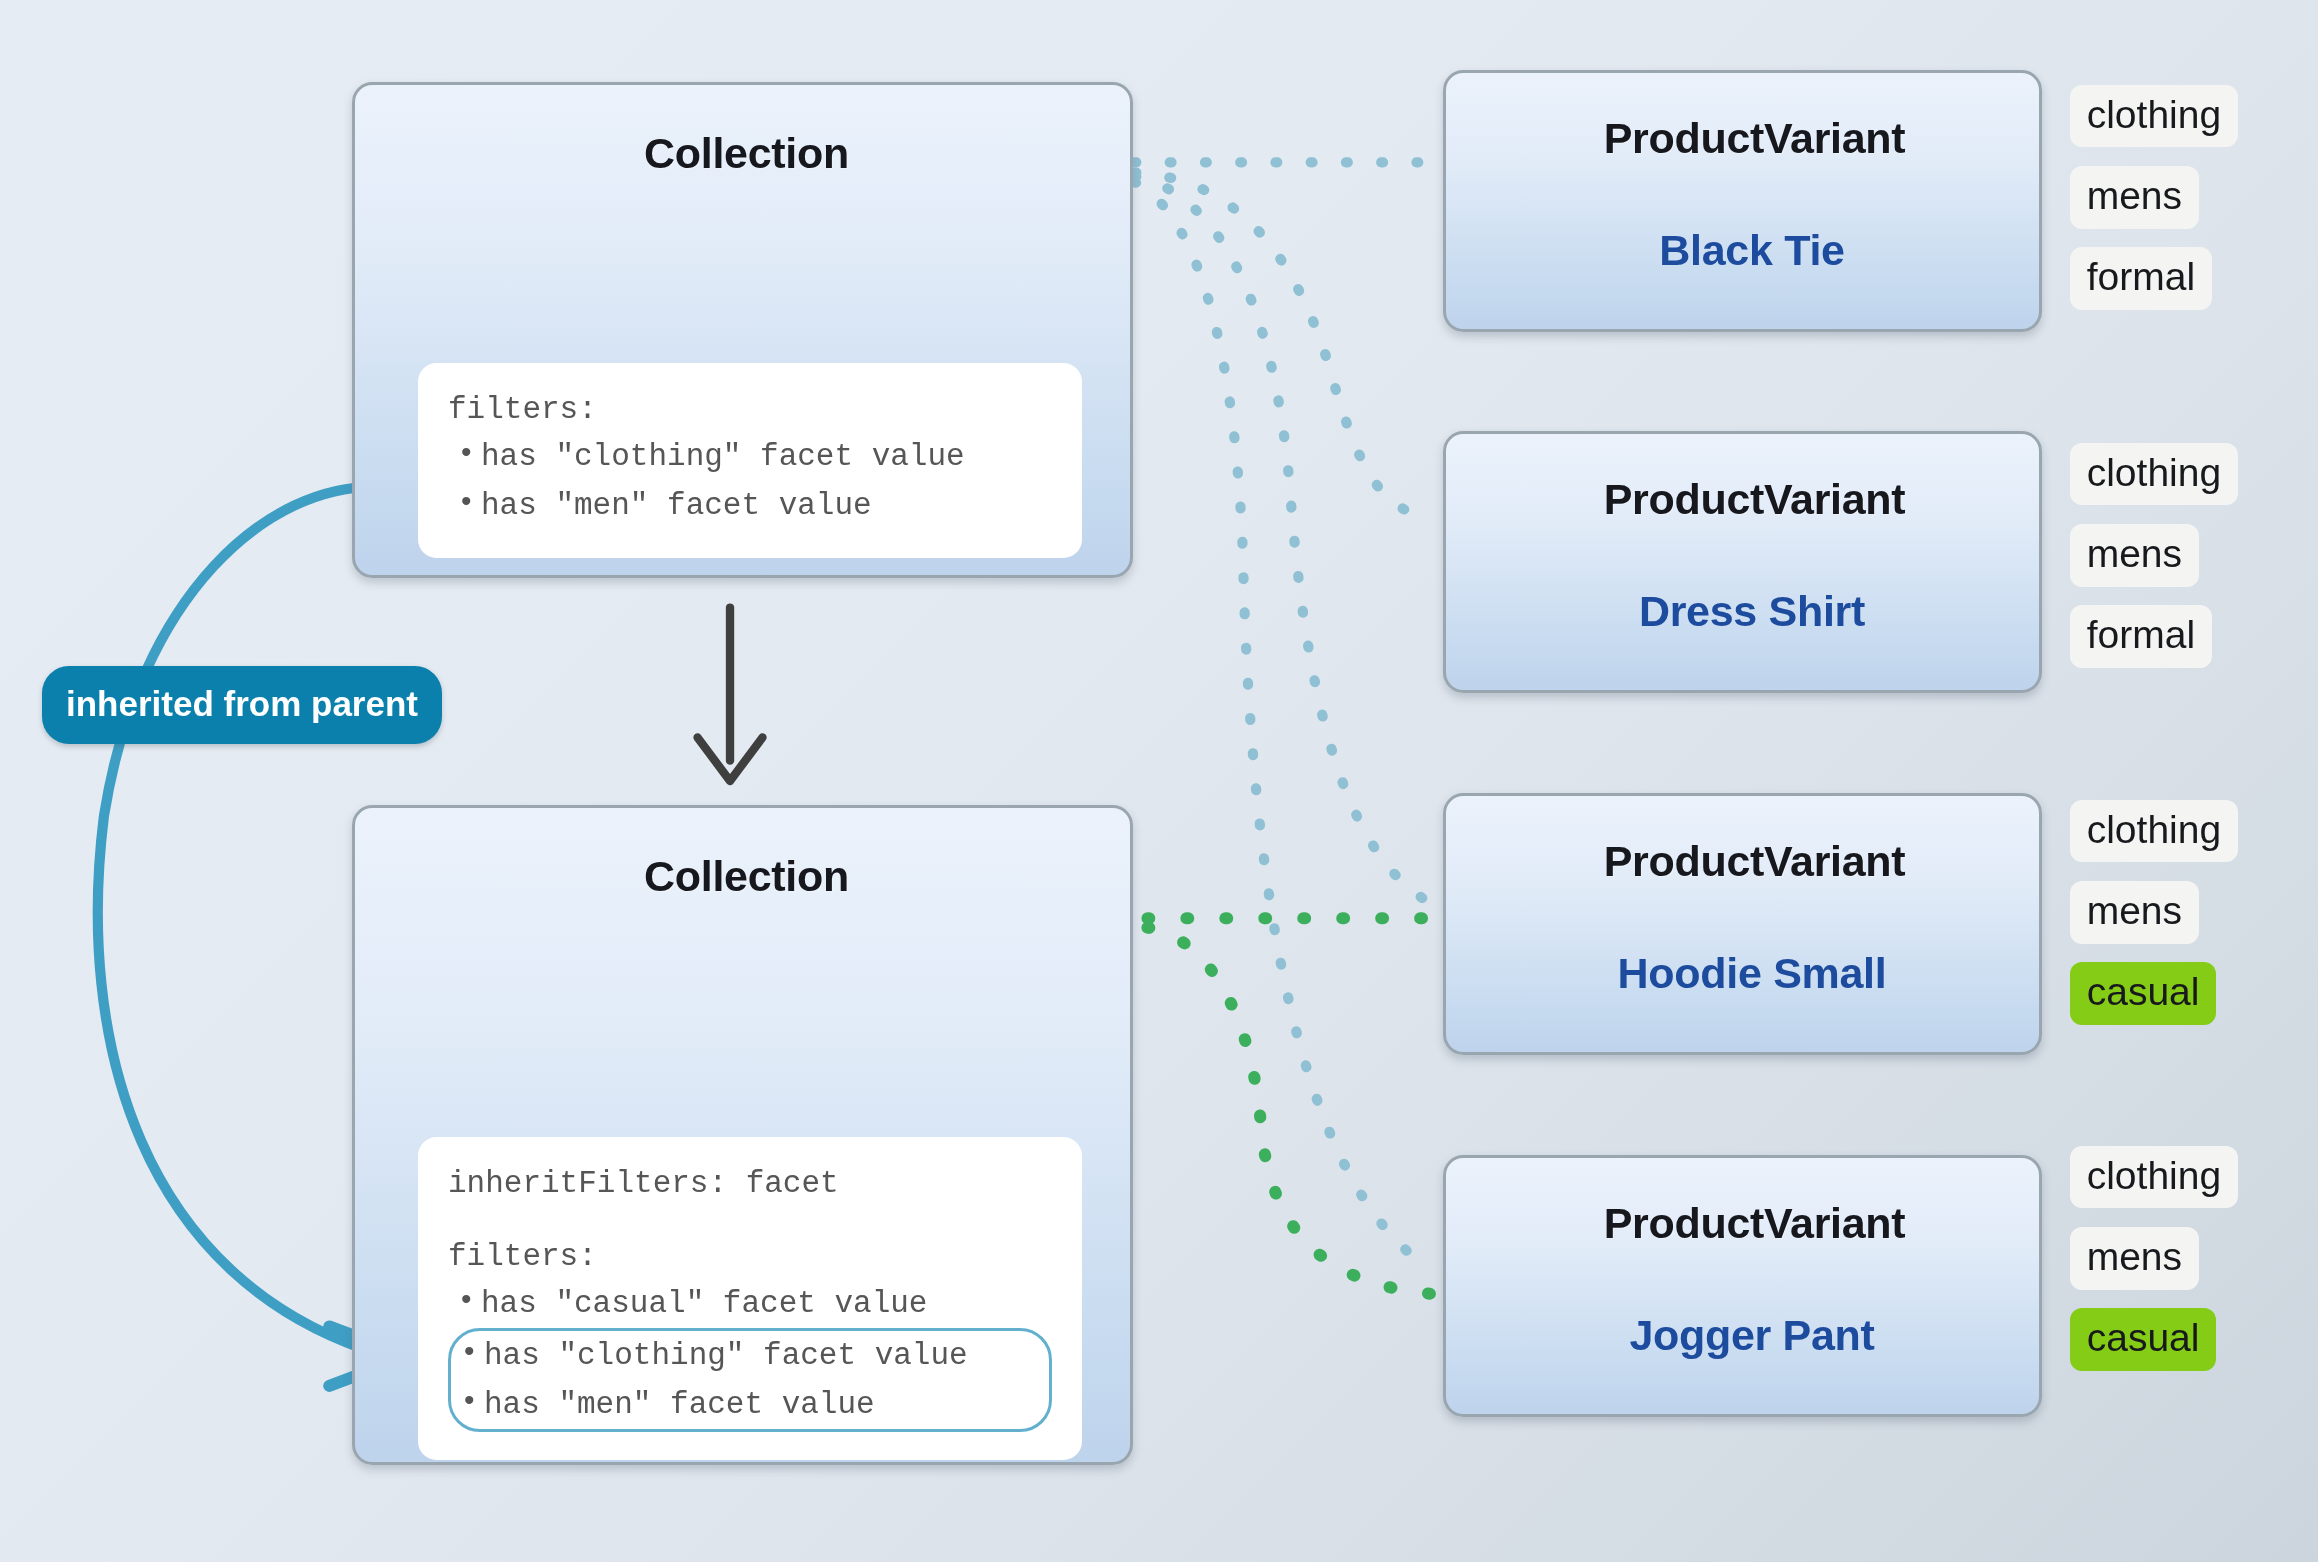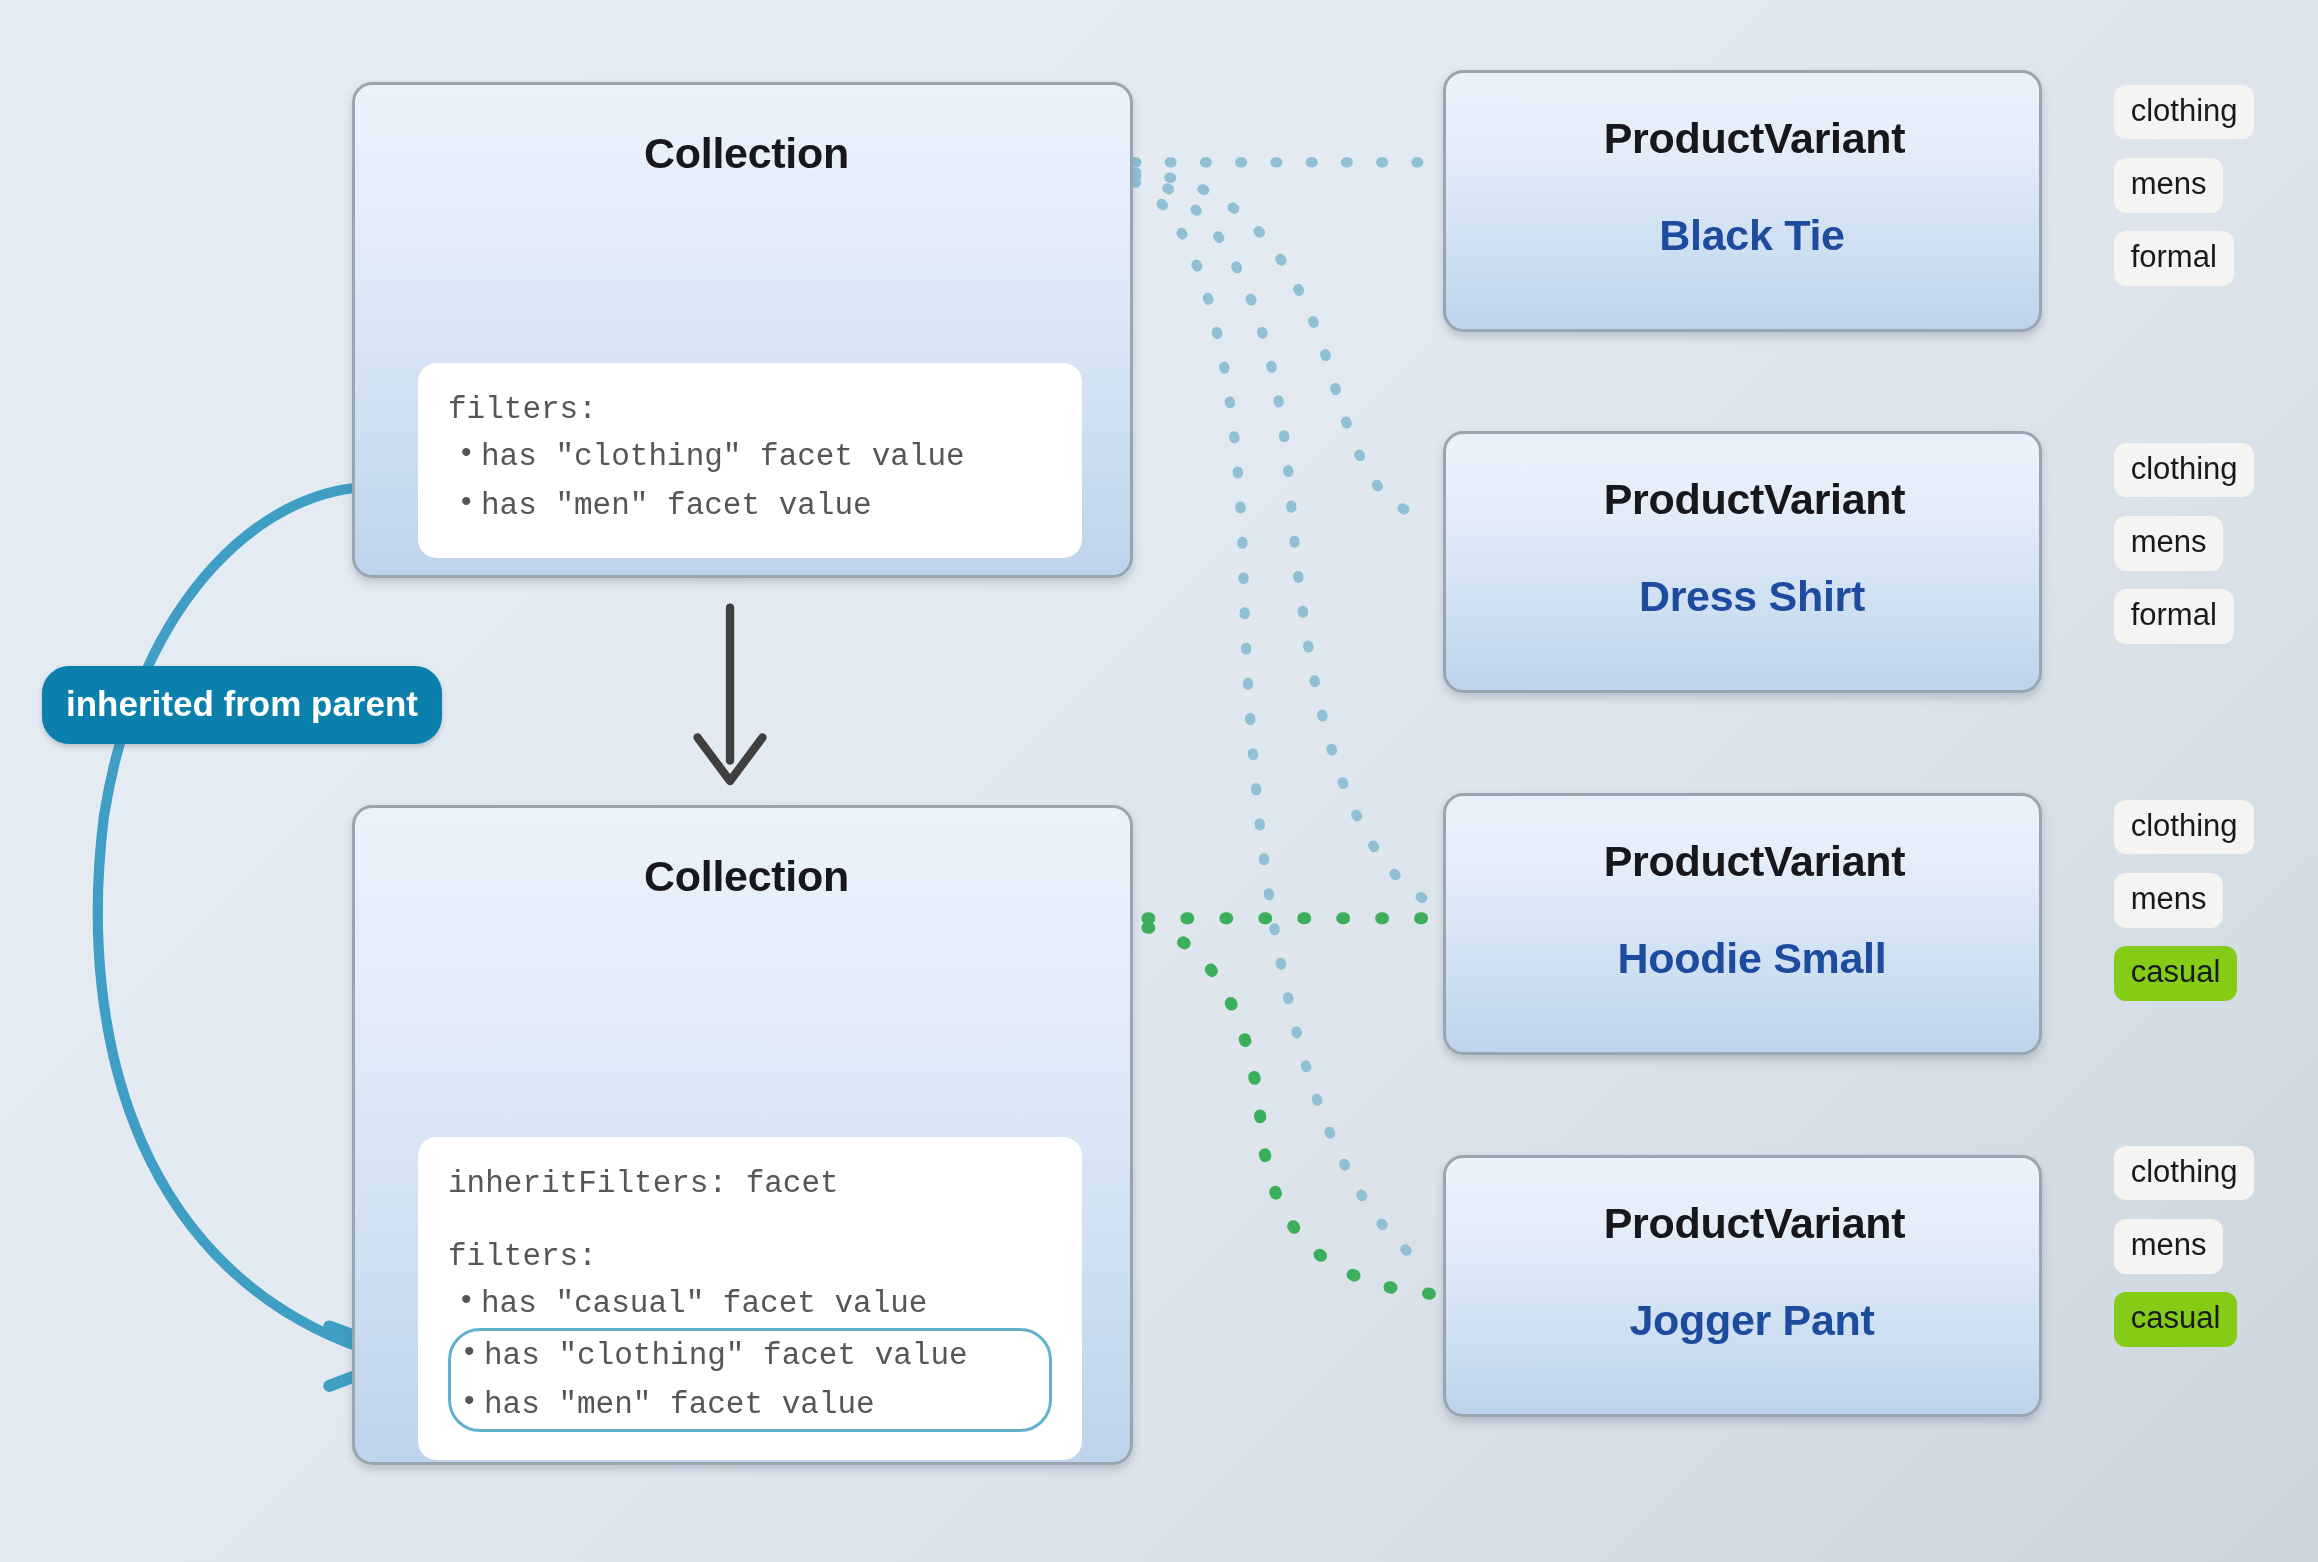--- a/index.html
+++ b/index.html
@@ -118,41 +118,40 @@
   .inherited-group li { padding-left: 39px; }
   .inherited-group li::before { left: 15px; }
 
   
   .variant {
     left: 1443px;
     width: 599px;
     height: 262px;
   }
   .variant .card-type { margin-top: 41px; padding-left: 24px; }
-  .variant .card-name { margin-top: 48px; padding-left: 19px; }
+  .variant .card-name { margin-top: 63px; padding-left: 19px; }
 
   
   .tag-stack {
     position: absolute;
     left: 2070px;
     width: 204px;
     z-index: 4;
   }
   .tag {
     display: inline-block;
     box-sizing: border-box;
     padding: 8.3px 16.7px 10.2px 16.7px;
     margin-bottom: 18.6px;
     border-radius: 12px;
-    font-size: 31px;
+    font-size: 39px;
     font-weight: normal;
     color: #17191d;
     background: #f4f5f3;
     white-space: nowrap;
-    margin-left: 44px;
   }
   .tag.green { background: #84cc16; }
 
   
   #inherited-badge {
     position: absolute;
     left: 42px;
     top: 666px;
     padding: 17.6px 24px 20.4px 24px;
     background: #0c80ac;

